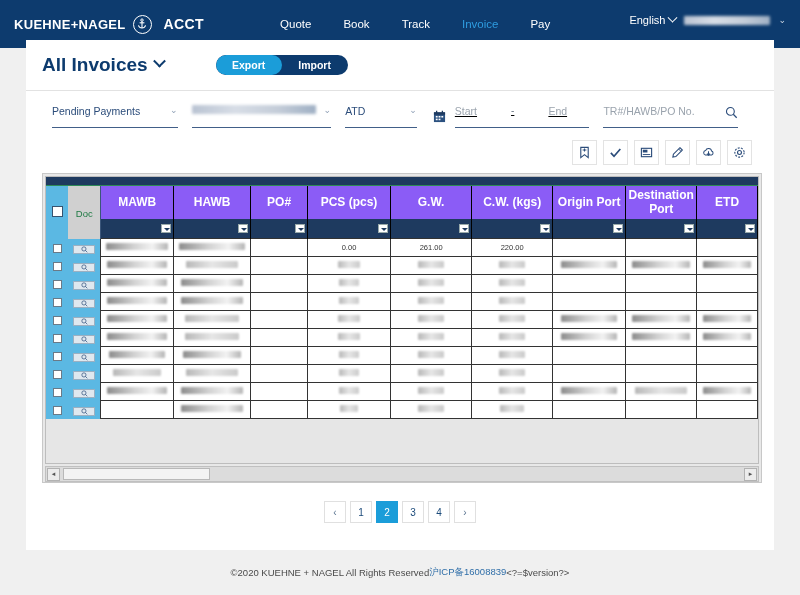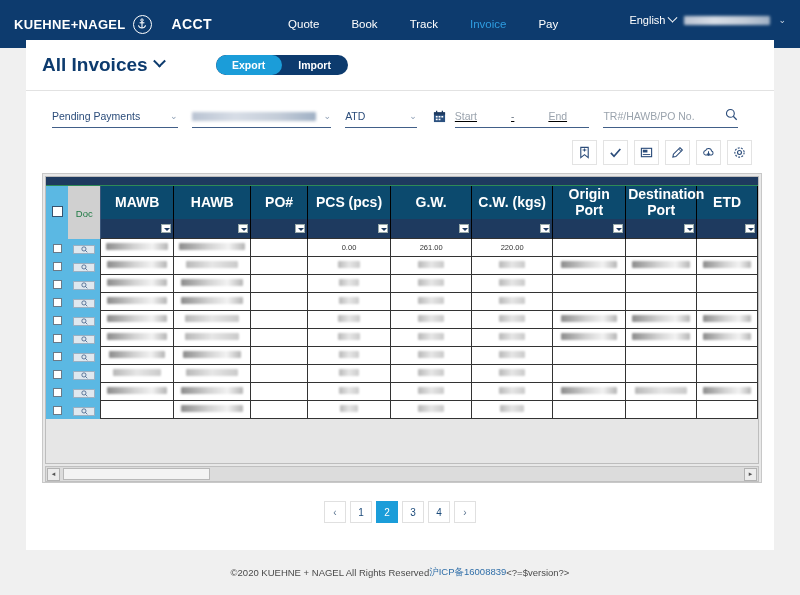--- a/index.html
+++ b/index.html
@@ -19,21 +19,21 @@
   }
   .brand { display:flex; align-items:center; gap:7px; }
   .brand-text {
     color:#fff; font-weight:bold; font-size:13px; letter-spacing:0.3px;
   }
   .anchor-badge {
     width:19px; height:19px; border-radius:50%; border:1.6px solid #fff;
     display:flex; align-items:center; justify-content:center;
   }
   .anchor-badge svg { display:block; }
-  .brand-acct { color:#fff; font-weight:bold; font-size:14px; letter-spacing:0.4px; margin-left:13px;text-align:center;}
+  .brand-acct { color:#fff; font-weight:bold; font-size:14px; letter-spacing:0.4px; margin-left:5px;text-align:center;}
   .mainmenu { display:flex; align-items:center; gap:32px; margin-left:76px; }
   .mainmenu a {
     color:#ffffff; font-size:11.5px; text-decoration:none; font-weight:500;
   }
   .mainmenu a.active { color:#2e9ce0; }
   .nav-right { position:absolute; right:14px; top:0; height:40px; display:flex; align-items:center; gap:8px; }
   .lang { color:#fff; font-size:11px; display:flex; align-items:center; gap:4px;}
   .chev { display:inline-block; width:7px; height:7px; border-right:1.4px solid currentColor;
           border-bottom:1.4px solid currentColor; transform:rotate(45deg) translate(-2px,-2px); }
   .redact {
@@ -59,21 +59,21 @@
     font-size:10.5px; font-weight:bold; color:#fff; display:flex; align-items:center;
     justify-content:center; width:66px; cursor:pointer;
   }
   .toggle .seg.on { background:#1b9dd9; border-radius:12px; }
 
   .divider { height:1px; background:#e2e2e2; margin:14px 0 0 0; }
 
   
   .filters { display:flex; align-items:flex-end; padding: 14px 22px 0 26px; gap:0; }
   .fld { position:relative; margin-right:14px; }
-  .fld .line { border-bottom:1px solid #415f88; height:23px; display:flex; align-items:center;
+  .fld .line { border-bottom:1px solid #415f88; height:23px; display:flex; align-items:flex-start;
                justify-content:space-between; }
   .fld .val { font-size:10.5px; color:#2b4c7a; }
   .fld .ph { font-size:10.5px; color:#9aa3ad; }
   .fld .dd { color:#8fa0b6; font-size:9px; margin-left:8px; }
   .f-status { width:140px; }
   .f-company { width:142px; }
   .f-atd { width:80px; }
   .cal-wrap { width:20px; display:flex; align-items:center; justify-content:center; height:23px;
               margin-right:6px; }
   .f-date { width:150px; }
@@ -92,21 +92,21 @@
 
   
   .gridwrap { margin: 8px 12px 0 16px; background:#e8e8e8; border:1px solid #c8c8c8;
               height:310px; position:relative; overflow:hidden; }
   .gridinner { position:absolute; left:2px; top:2px; right:2px; bottom:18px; background:#eaeaea;
                border:1px solid #bdbdbd; overflow:hidden; }
   table.grid { border-collapse:collapse; table-layout:fixed; width:100%; }
   .hdr-check { background:#5bb8e3; width:22px; }
   .hdr-doc { background:#d0d0d0; width:32px; }
   th.col {
-    background:#0c4a6e; color:#fff; font-size:14px; font-weight:bold; text-align:center;
+    background:#8b5cf6; color:#fff; font-size:12px; font-weight:bold; text-align:center;
     border-right:1px solid #000; border-left:1px solid #3b567a; height:34px; padding:0 2px;
     vertical-align:middle;
   }
   tr.toprule th { height:8px; padding:0; background:#1e3a5f; border-bottom:1px solid #2e8b57; border-right:none; border-left:none;}
   tr.filterrow th {
     background:#1e3a5f; height:16px; border-right:1px solid #000; border-left:1px solid #3b567a;
     text-align:right; padding:0 2px 1px 0; vertical-align:bottom;
   }
   .fdrop {
     display:inline-block; width:10px; height:9px; background:#fff; border:1px solid #9aa;

